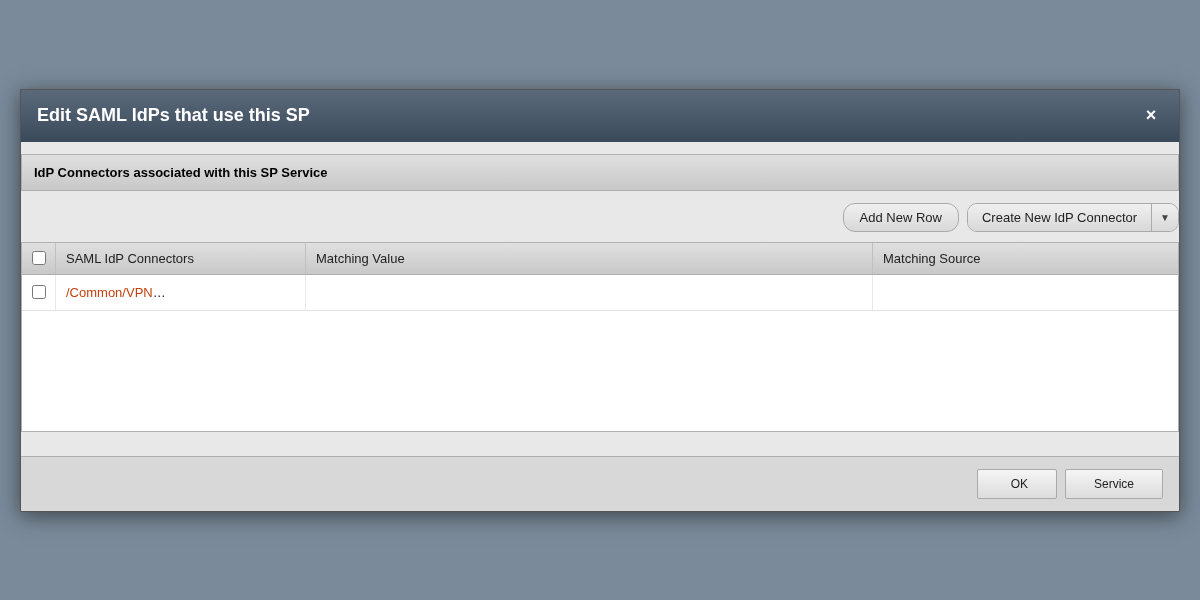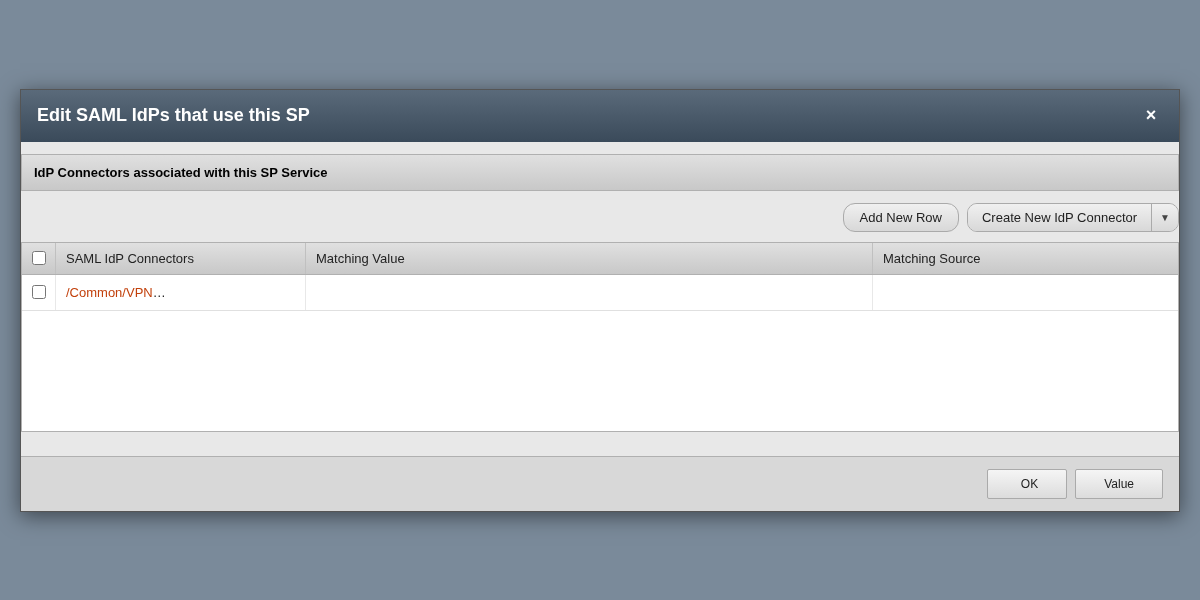--- a/index.html
+++ b/index.html
@@ -266,16 +266,16 @@
       </div>
 
       <div class="empty-rows"></div>
     </div>
 
 
   </div>
 
   <div class="dialog-footer">
     <button class="footer-btn">OK</button>
-    <button class="footer-btn">Value</button>
+    <button class="footer-btn">Service</button>
   </div>
 
 </div>
 
 </body></html>

